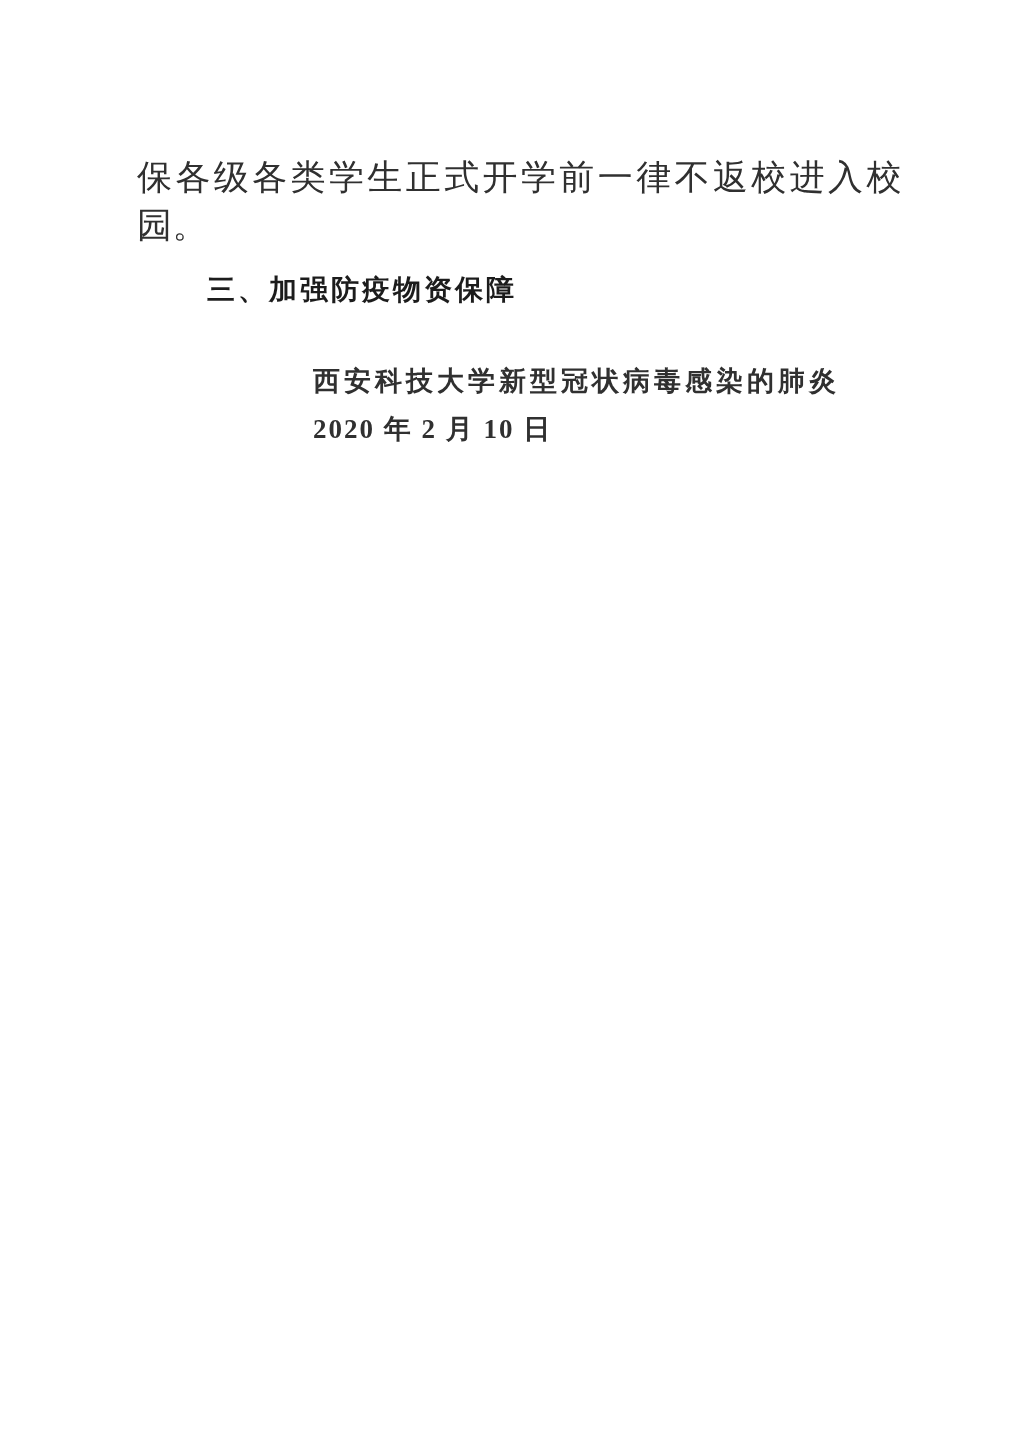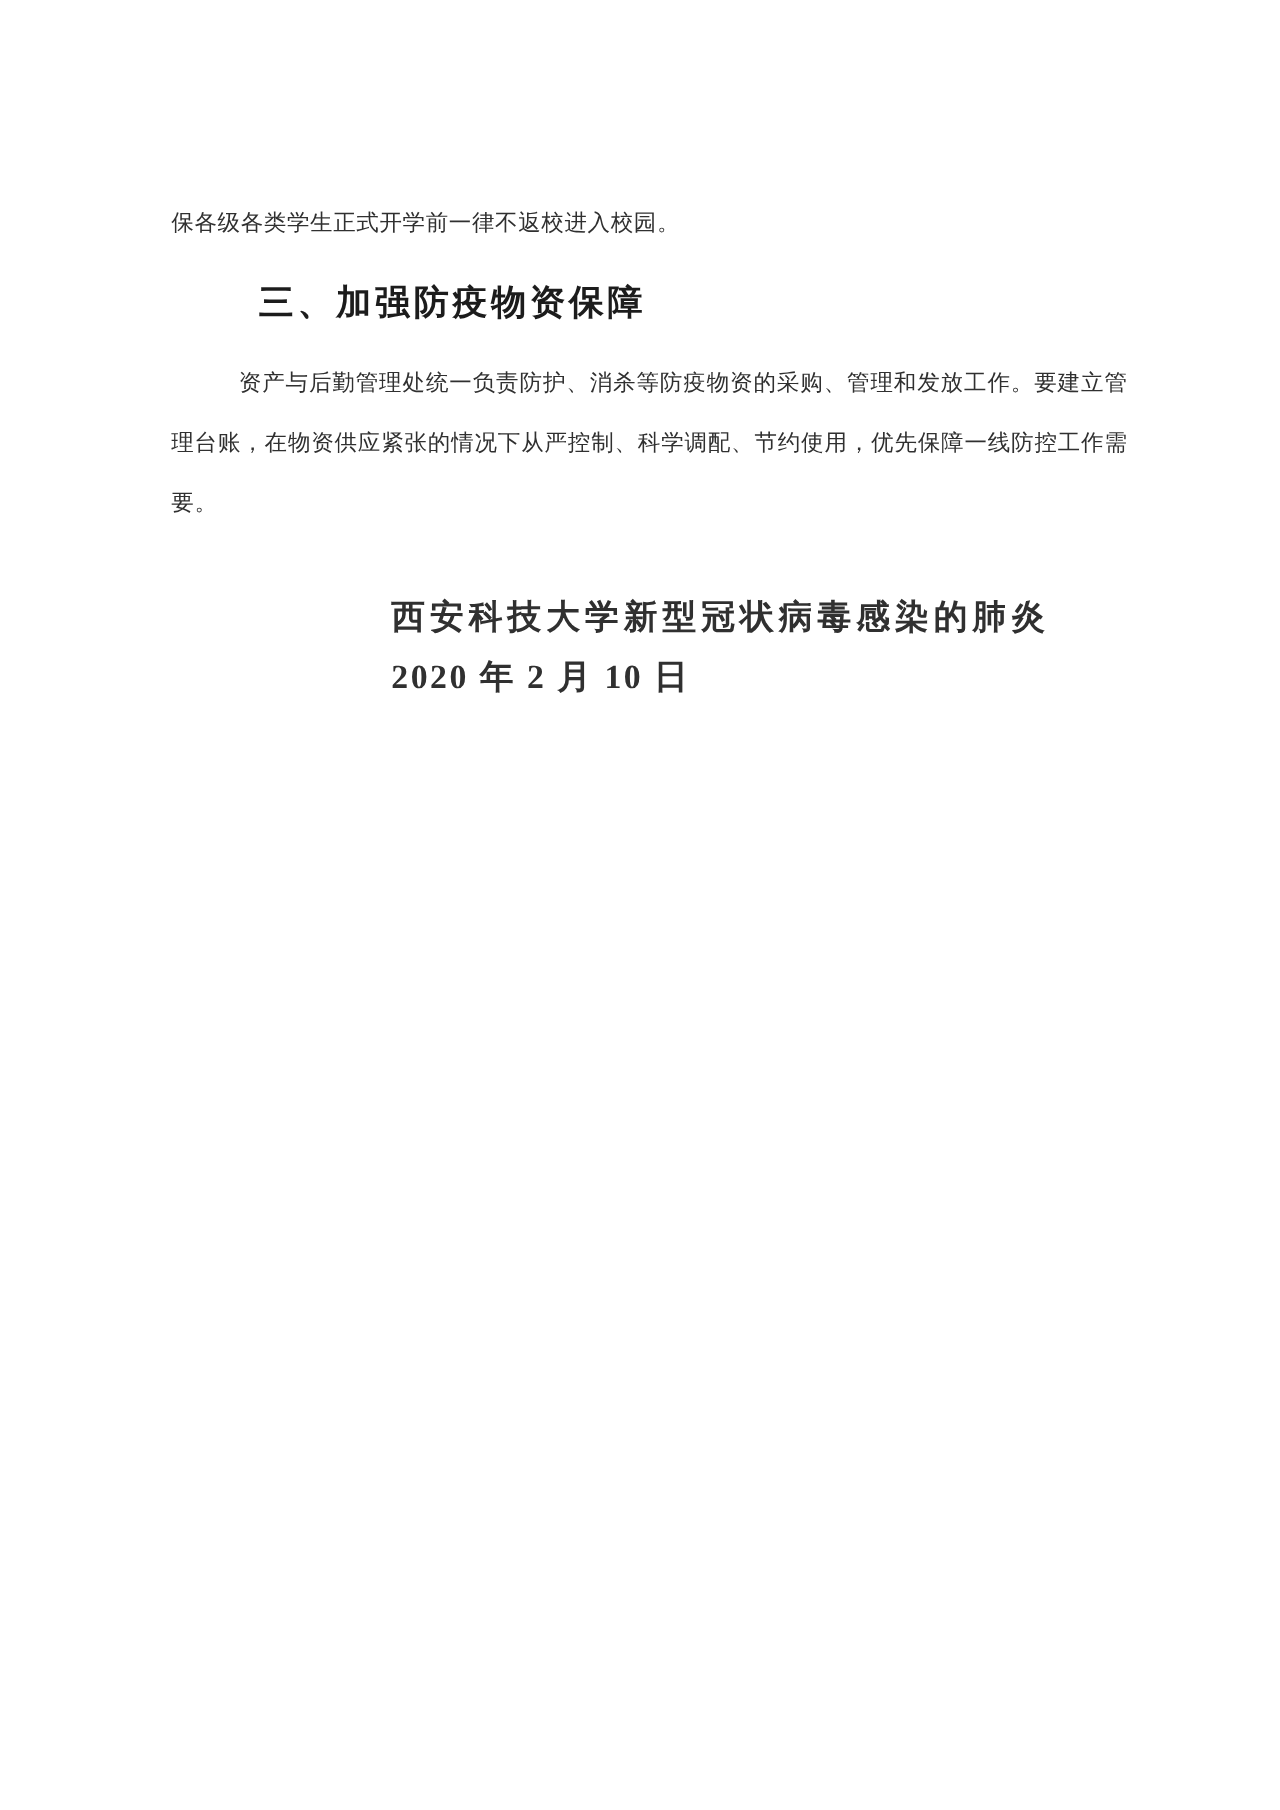--- a/index.html
+++ b/index.html
@@ -17,21 +17,21 @@
     color: #303030;
   }
   .content {
     position: absolute;
     left: 137px;
     top: 154px;
     width: 765px;
   }
   .para {
     margin: 0;
-    font-size: 18px;
+    font-size: 35px;
     line-height: 48px;
     letter-spacing: 0.5px;
     text-align: justify;
   }
   .para.indent {
     text-indent: 54px;
   }
   .heading {
     margin: 16px;
     font-size: 28px;
@@ -61,21 +61,20 @@
 <body>
 
 <div class="page">
   <div class="content">
 
     <p class="para">保各级各类学生正式开学前一律不返校进入校园。</p>
 
 
     <h3 class="heading">三、加强防疫物资保障</h3>
 
-    <p class="para indent">资产与后勤管理处统一负责防护、消杀等防疫物资的采购、管理和发放工作。要建立管理台账，在物资供应紧张的情况下从严控制、科学调配、节约使用，优先保障一线防控工作需要。</p>
 
     <div class="signature">
       <div class="sig-line">西安科技大学新型冠状病毒感染的肺炎</div>
       <div class="sig-line sig-date">2020 年 2 月 10 日</div>
     </div>
 
   </div>
 </div>
 
 </body></html>

